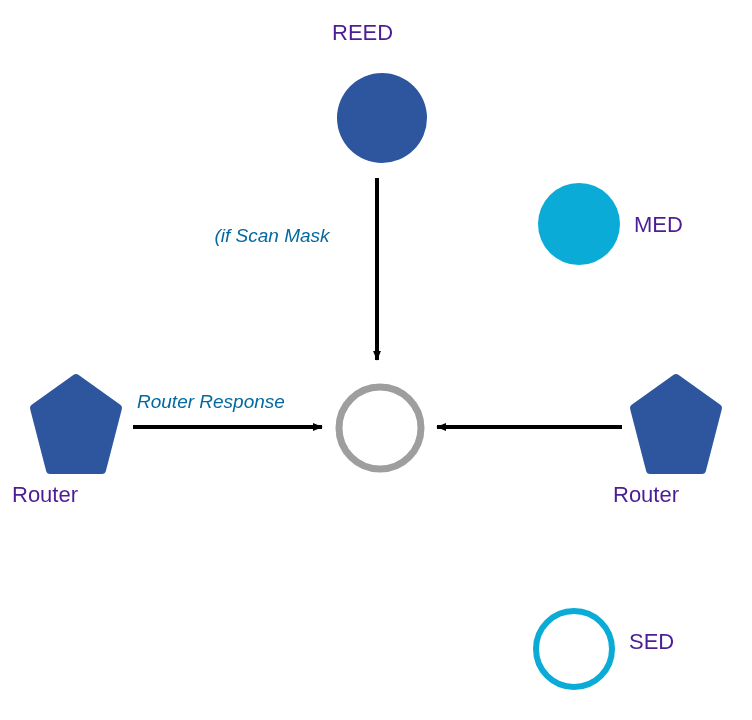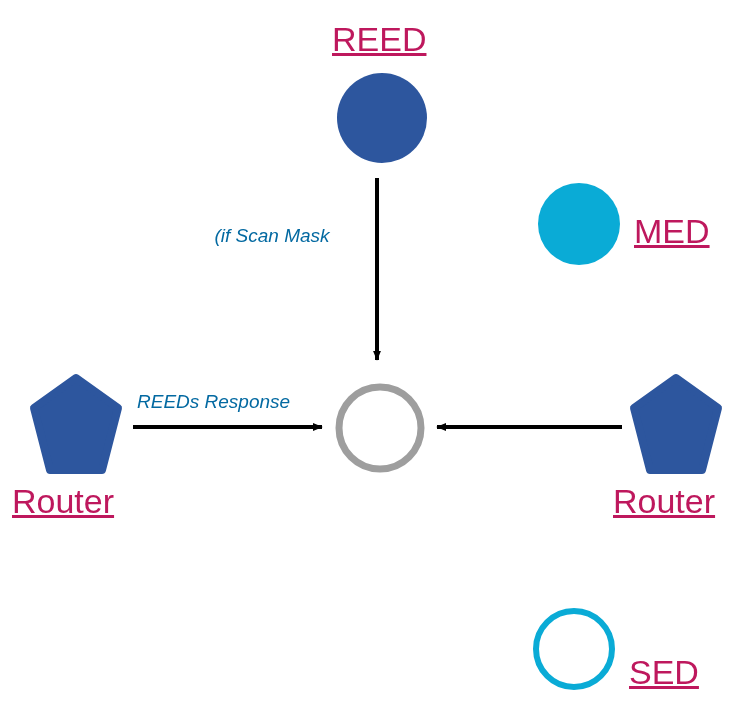--- a/index.html
+++ b/index.html
@@ -21,26 +21,25 @@
   #diagram-canvas svg.layer {
     position: absolute;
     left: 0;
     top: 0;
     width: 752px;
     height: 720px;
   }
   .node-label {
     position: absolute;
     font-family: "Liberation Sans", sans-serif;
-    font-size: 34px;
+    font-size: 22px;
     font-weight: 400;
-    color: #be185d;
+    color: #4c1d95;
     white-space: nowrap;
     line-height: 1;
-    text-decoration: underline;
   }
   .edge-label {
     position: absolute;
     font-family: "Liberation Sans", sans-serif;
     font-style: italic;
     font-size: 19px;
     font-weight: 400;
     color: #0369a1;
     white-space: nowrap;
     line-height: 1.25;
@@ -93,21 +92,21 @@
   </svg>
 
   <div class="node-label" style="left:332px; top:22px;">REED</div>
 
   <div class="node-label" style="left:634px; top:206px;margin-top:8px;">MED</div>
 
   <div class="node-label" style="left:12px; top:484px;">Router</div>
 
   <div class="node-label" style="left:613px; top:484px;">Router</div>
 
-  <div class="node-label" style="left:629px; top:631px;margin-top:24px;">SED</div>
+  <div class="node-label" style="left:629px; top:631px;">SED</div>
 
   <div class="edge-label multiline" style="left:172px; top:224px;">
     <span>(if Scan Mask</span><br>
   </div>
 
-  <div class="edge-label" style="left:137px; top:390px;">REEDs Response</div>
+  <div class="edge-label" style="left:137px; top:390px;">Router Response</div>
 
 </div>
 
 </body></html>

